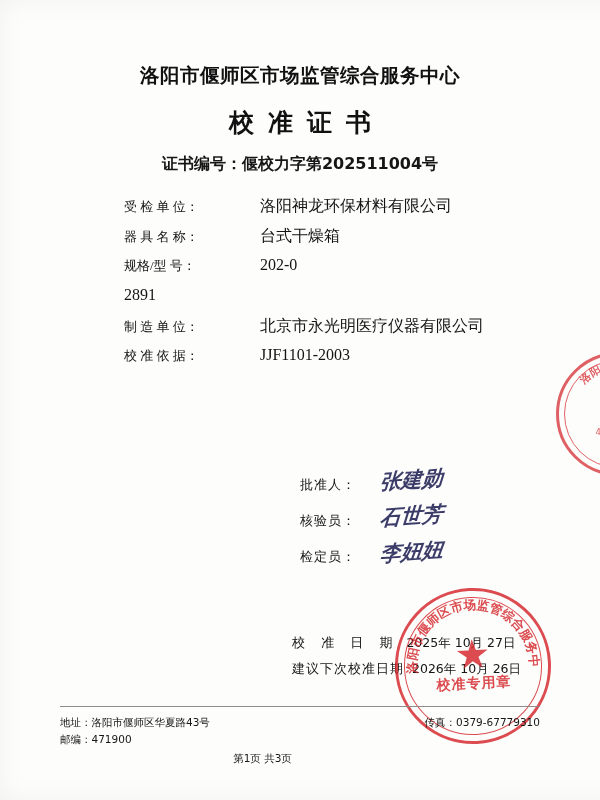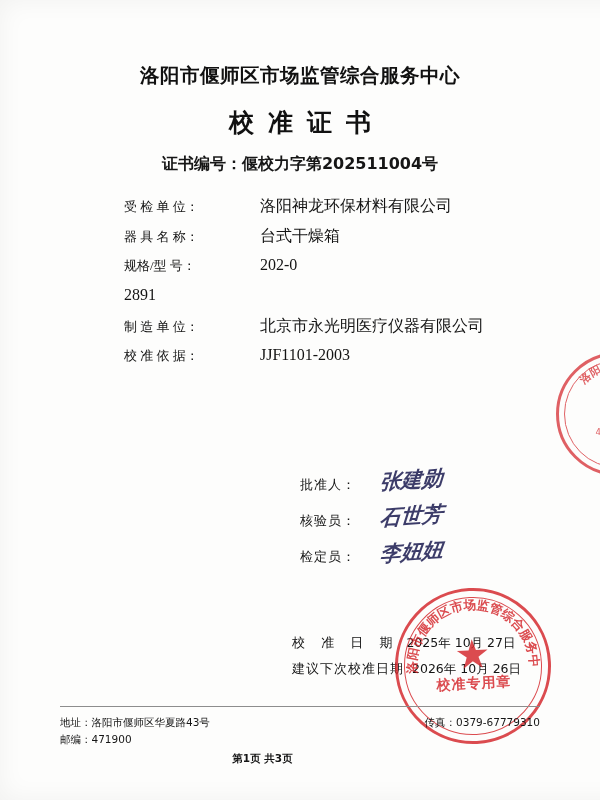--- a/index.html
+++ b/index.html
@@ -170,21 +170,20 @@
   .footer-left { white-space: nowrap; }
   .footer-right { white-space: nowrap; }
   .page-no {
     position: absolute;
     left: 0;
     top: 752px;
     width: 525px;
     text-align: center;
     font-size: 10.5px;
     color: #161616;
-    font-weight: bold;
   }
 
   
   .seal {
     position: absolute;
     border-radius: 50%;
     pointer-events: none;
   }
   .seal-main {
     left: 395px;

